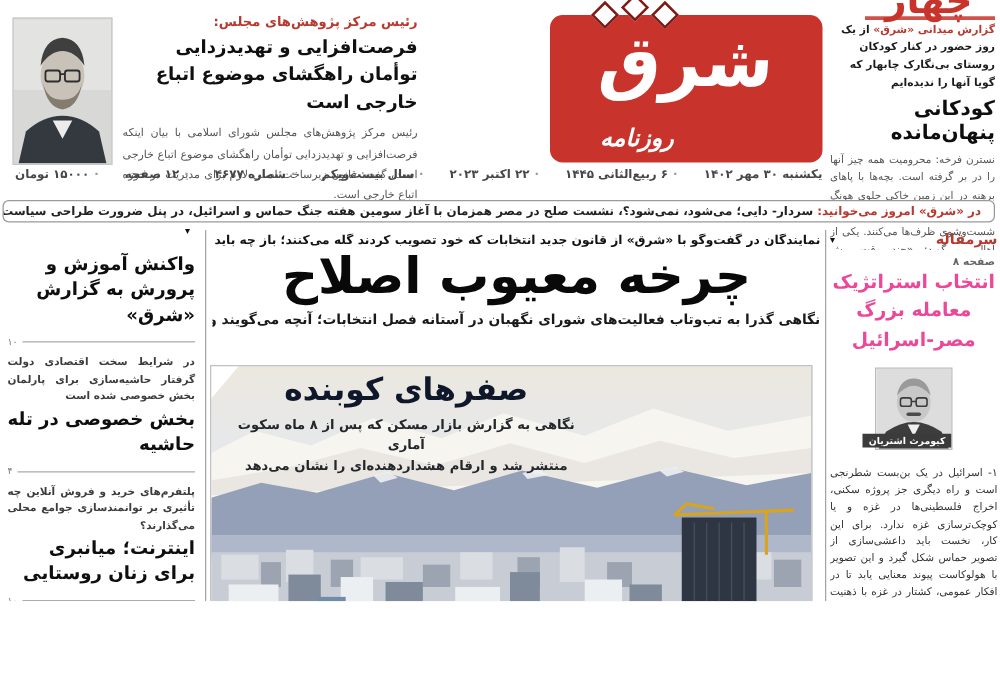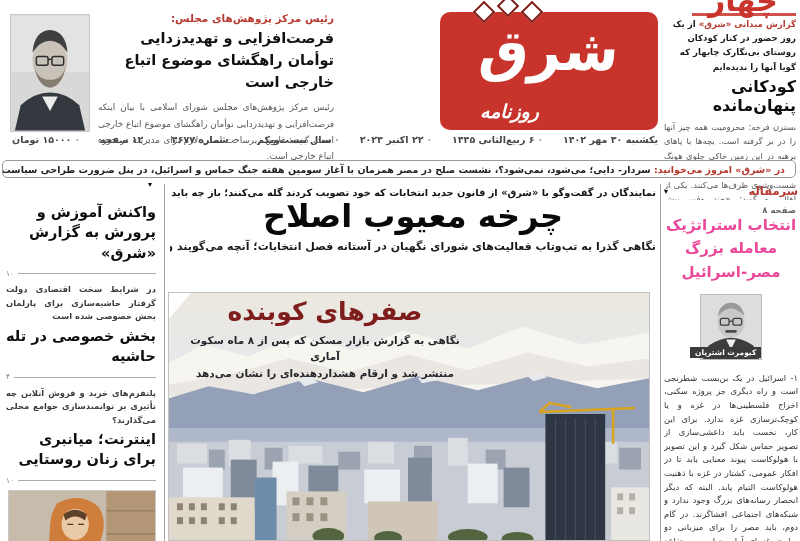--- a/index.html
+++ b/index.html
@@ -3,21 +3,21 @@
 <meta charset="utf-8">
 <style>
   :root{
     --logored:#c8342c;
     --red:#b8392f;
     --ink:#111111;
     --gray:#555555;
   }
   html,body{margin:0;padding:0;background:#fff;}
   .page{
-    position:relative;width:800px;height:541px;background:#ffffff;
+    position:relative;width:800px;height:481px;background:#ffffff;
     overflow:hidden;direction:rtl;
     font-family:"DejaVu Sans",sans-serif;color:var(--ink);
   }
   .page *{box-sizing:border-box;}
 
   
   .tl-story{position:absolute;left:6px;top:10px;width:328px;height:142px;}
   .tl-photo{position:absolute;left:4px;top:4px;width:80px;height:118px;border:1px solid #c9c9c9;overflow:hidden;background:#d8d8d6;}
   .tl-text{position:absolute;left:92px;top:0;width:236px;text-align:right;}
   .kicker-red{color:var(--red);font-size:10.5px;font-weight:700;margin:2px 0 4px;}
@@ -55,28 +55,28 @@
   .banner .red{color:var(--red);}
 
   
   .vrule{position:absolute;top:184px;height:357px;width:1px;background:#a5a5a5;}
   .vr-left{left:164px;} .vr-right{left:660px;}
   .mark{position:absolute;font-size:8px;color:#111;line-height:1;}
 
   
   .center{position:absolute;left:170px;top:187px;width:486px;text-align:center;overflow:hidden;}
   .center .kick{font-size:9.8px;font-weight:700;color:#141414;margin:0;white-space:nowrap;letter-spacing:-0.2px;}
-  .center h1{font-size:32px;font-weight:900;color:#090909;margin:1px 0 5px;line-height:1.12;}
+  .center h1{font-size:40px;font-weight:900;color:#090909;margin:1px 0 5px;line-height:1.12;}
   .center .sub{font-size:11px;font-weight:700;color:#191919;margin:0;white-space:nowrap;}
 
   
   .main-photo{position:absolute;left:168px;top:292px;width:482px;height:249px;margin:0;border:1px solid #c2c2c2;overflow:hidden;background:#dfe4ec;}
   .main-photo svg{position:absolute;inset:0;}
   .photo-overlay{position:absolute;left:6px;top:2px;width:300px;text-align:center;}
-  .photo-overlay h3{font-size:25px;font-weight:900;color:#7f1d1d;margin:2px 0 6px;}
+  .photo-overlay h3{font-size:25px;font-weight:900;color:#0f172a;margin:2px 0 6px;}
   .photo-overlay p{font-size:10.5px;font-weight:700;color:#23262b;margin:0;line-height:1.55;}
 
   
   .right-col{position:absolute;left:664px;top:184px;width:134px;height:357px;overflow:hidden;text-align:right;}
   .label-row{display:flex;justify-content:space-between;align-items:center;}
   .red-label{color:var(--red);font-size:11.5px;font-weight:800;letter-spacing:2px;}
   .label-mark{font-size:8px;color:#111;}
   .rc-head{font-size:15px;font-weight:800;text-align:center;margin:16px 0 10px;line-height:1.55;color:#ec4899;}
   .author{position:relative;width:62px;height:66px;margin:0 auto 12px;}
   .author svg{border:1px solid #bbb;}

